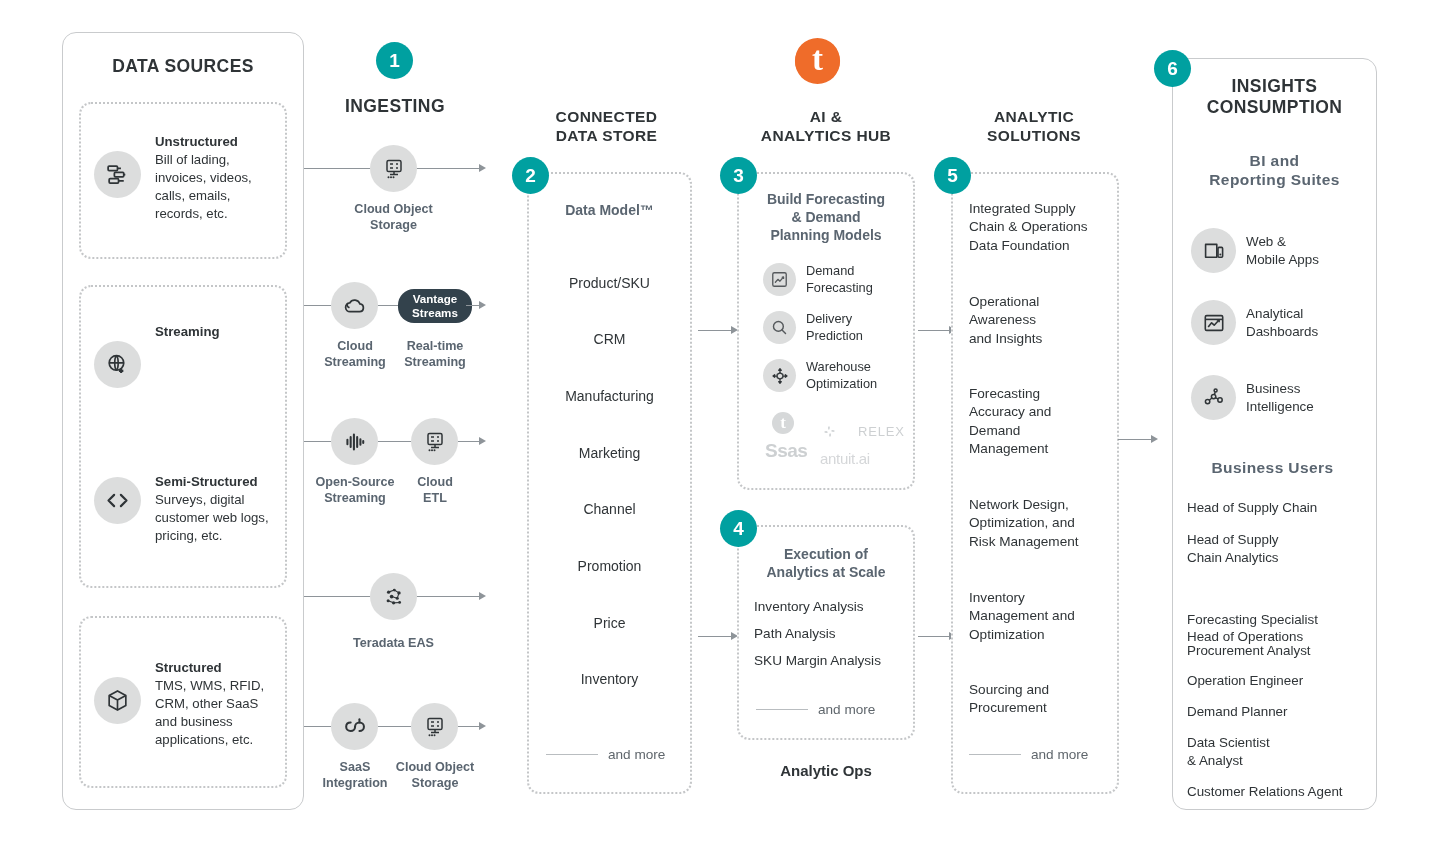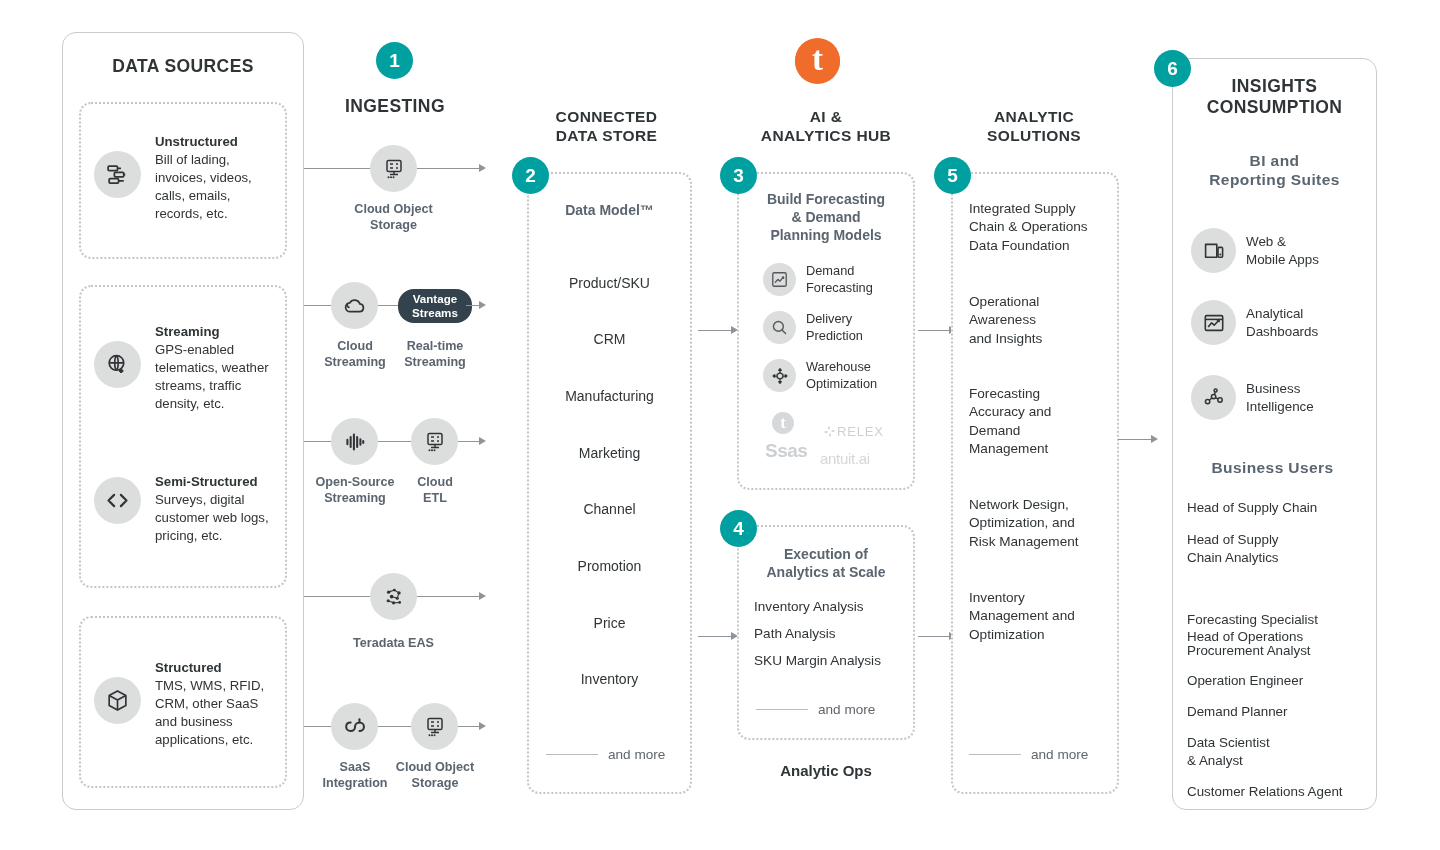--- a/index.html
+++ b/index.html
@@ -168,24 +168,21 @@
 
   <div class="panel-dashed" style="left:79px; top:285px; width:208px; height:303px;"></div>
   <div class="ic" style="left:94px; top:341px; width:47px; height:47px;">
     <svg width="25" height="25" viewBox="0 0 24 24" fill="none" stroke="#2f3437" stroke-width="1.6">
       <circle cx="11" cy="10.5" r="7"></circle>
       <path d="M4 10.5h14M11 3.5c2.2 2 2.2 12 0 14M11 3.5c-2.2 2-2.2 12 0 14"></path>
       <path d="M15.5 16v4.2M13.4 18.1h4.2" stroke-width="2"></path>
     </svg>
   </div>
   <div class="src-text" style="left:155px; top:323px; width:128px;">
-    <b>Streaming</b><span style="white-space:pre-line">GPS-enabled
-telematics, weather
-streams, traffic
-density, etc.</span>
+    <b>Streaming</b>
   </div>
 
   <div class="ic" style="left:94px; top:477px; width:47px; height:47px;">
     <svg width="27" height="27" viewBox="0 0 24 24" fill="none" stroke="#2f3437" stroke-width="1.9" stroke-linecap="round" stroke-linejoin="round">
       <path d="M9 7l-5 5 5 5M15 7l5 5-5 5"></path>
     </svg>
   </div>
   <div class="src-text" style="left:155px; top:473px; width:130px;">
     <b>Semi-Structured</b><span style="white-space:pre-line">Surveys, digital
 customer web logs,
@@ -381,21 +378,21 @@
         <path d="M12 5.4v2.4M12 16.2v2.4M5.8 12h2.5M15.7 12h2.5"></path>
       </svg>
     </span>
     <span class="lbl" style="white-space:pre-line">Warehouse
 Optimization</span>
   </div>
 
   <div class="logo-t" style="left:772px; top:412px;">
     <span style="position:relative; top:-1px; font-family:'Liberation Serif', serif;">t</span>
   </div>
-  <div style="position:absolute; left:822px; top:424px; display:flex; align-items:flex-end; gap:0;">
+  <div style="position:absolute; left:822px; top:424px; display:flex; align-items:flex-end; gap:21px;">
     <svg width="15" height="15" viewBox="0 0 24 24" fill="#d2d5d7">
       <path d="M11.2 3.2c1.6 1.2 1.9 3.4.7 5l-.9 1.2-.9-1.2c-1.2-1.6-.5-3.8 1.1-5z"></path>
       <path d="M20.6 11.2c-1.2 1.6-3.4 1.9-5 .7l-1.2-.9 1.2-.9c1.6-1.2 3.8-.5 5 1.1z"></path>
       <path d="M12.8 20.6c-1.6-1.2-1.9-3.4-.7-5l.9-1.2.9 1.2c1.2 1.6.5 3.8-1.1 5z"></path>
       <path d="M3.4 12.8c1.2-1.6 3.4-1.9 5-.7l1.2.9-1.2.9c-1.6 1.2-3.8.5-5-1.1z"></path>
     </svg>
     <span class="logo-txt" style="position:relative; left:0; top:0;">RELEX</span>
   </div>
   <div class="logo-sas" style="left:765px; top:440px;">
     <span>Ssas</span>
@@ -441,20 +438,22 @@
   <div class="plain-item" style="left:969px; top:385px; width:140px; white-space:pre-line;">Forecasting
 Accuracy and
 Demand
 Management</div>
   <div class="plain-item" style="left:969px; top:496px; width:145px; white-space:pre-line;">Network Design,
 Optimization, and
 Risk Management</div>
   <div class="plain-item" style="left:969px; top:589px; width:140px; white-space:pre-line;">Inventory
 Management and
 Optimization</div>
+  <div class="plain-item" style="left:969px; top:681px; width:140px; white-space:pre-line;">Sourcing and
+Procurement</div>
   <div class="andmore" style="left:969px; top:747px;">
     <span class="dash"></span>
     <span class="txt">and more</span>
   </div>
 
   <div class="ln" style="left:1118px; top:439px; width:35px;"></div>
   <div class="arrow" style="left:1151px; top:435px;"></div>
 
   <div class="badge" style="left:1154px; top:50px;">
     <span>6</span>

